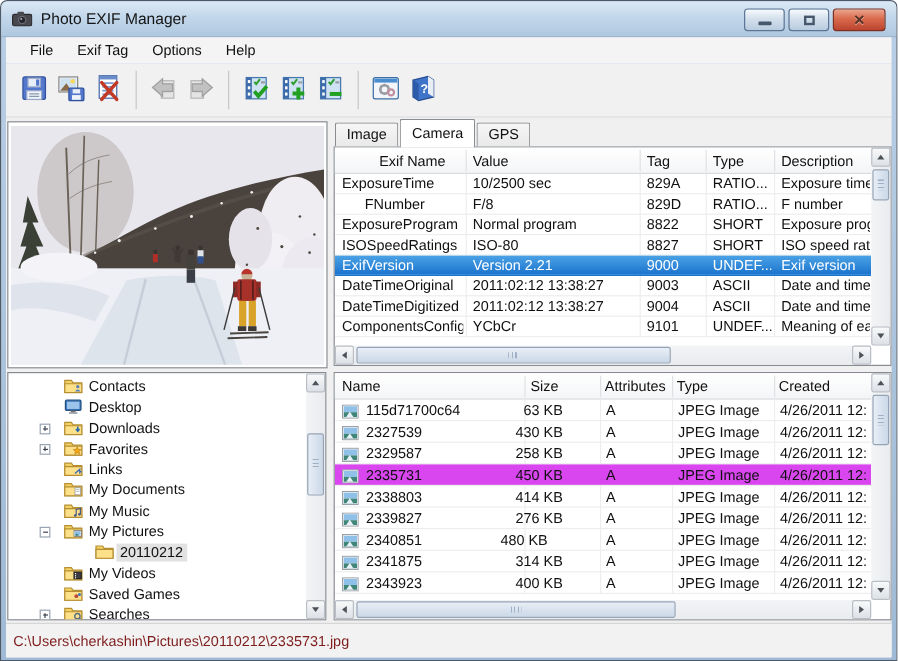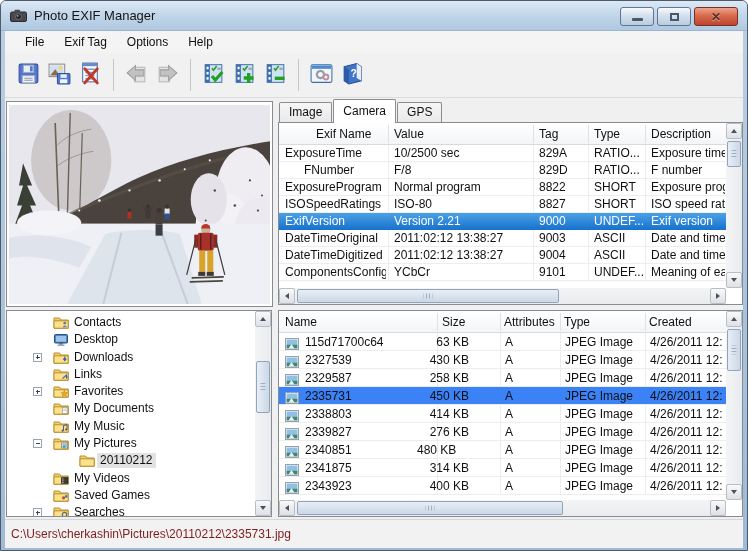--- a/index.html
+++ b/index.html
@@ -51,21 +51,21 @@
   .grid-v{position:absolute;top:0;bottom:0;width:1px;background:#ededed;}
   .lv-row{position:relative;border-bottom:1px solid #ededed;}
   .lv-row .cell{position:absolute;top:0;height:100%;font-size:12px;color:#101010;line-height:16px;
     white-space:nowrap;overflow:hidden;}
   .exif-row{height:17px;}
   .exif-row .cell{line-height:17px;}
   .exif-row.selected{background:linear-gradient(#4ba2e6,#1a73cd);border-bottom-color:#1a73cd;}
   .exif-row.selected .cell{color:#ffffff;}
   .file-row{height:18px;}
   .file-row .cell{line-height:18px;}
-  .file-row.selected{background:#3b82f6;}
+  .file-row.selected{background:#d946ef;}
   .file-icon{position:absolute;left:6px;top:3px;}
   
   .tree-rows{position:absolute;left:0;top:3px;right:17px;bottom:0;overflow:hidden;}
   .tree-row{position:relative;height:17.3px;}
   .tree-label{position:absolute;top:1px;font-size:12px;color:#101010;line-height:15px;padding:0 3px;white-space:nowrap;}
   .tree-label.selected{background:#e2e2e2;}
   .tree-icon{position:absolute;top:1px;}
   .exp{position:absolute;left:26px;top:4px;width:9px;height:9px;border:1px solid #98a4b2;background:#fff;}
   .exp::before{content:"";position:absolute;left:1.5px;right:1.5px;top:3px;height:1px;background:#3c4450;}
   .exp.plus::after{content:"";position:absolute;top:1.5px;bottom:1.5px;left:3px;width:1px;background:#3c4450;}
@@ -435,35 +435,35 @@
           <div class="tree-row">
             <span class="exp plus"></span>
             <span class="tree-icon" style="left: 46px;"><svg width="16" height="13" viewBox="0 0 16 13">
                 <path d="M1 2 h5.5 l1.4 2 h7.3 v8.2 H1 Z" fill="#f3d163" stroke="#b68f33"></path>
                 <path d="M1 4.8 h14.2 v7.4 H1 Z" fill="#fce08a" stroke="#b68f33"></path>
                 <path d="M11.8 5.5 v3.4 M10.3 7.6 l1.5 1.8 1.5 -1.8" stroke="#2a6ab0" stroke-width="1.3" fill="none"></path>
               </svg></span>
             <span class="tree-label" style="left: 64px;">Downloads</span>
           </div>
           <div class="tree-row">
+            <span class="exp plus"></span>
+            <span class="tree-icon" style="left: 46px;"><svg width="16" height="13" viewBox="0 0 16 13">
+                <path d="M1 2 h5.5 l1.4 2 h7.3 v8.2 H1 Z" fill="#f3d163" stroke="#b68f33"></path>
+                <path d="M1 4.8 h14.2 v7.4 H1 Z" fill="#fce08a" stroke="#b68f33"></path>
+                <path d="M11.5 5.5 l1.1 2.2 2.4 .3 -1.75 1.7 .4 2.4 -2.15 -1.15 -2.15 1.15 .4 -2.4 -1.75 -1.7 2.4 -.3 Z" fill="#f0a818" stroke="#b07408" stroke-width="0.5" transform="translate(1,0.5) scale(0.9)"></path>
+              </svg></span>
+            <span class="tree-label" style="left: 64px;">Favorites</span>
+          </div>
+          <div class="tree-row">
             <span class="tree-icon" style="left: 46px;"><svg width="16" height="13" viewBox="0 0 16 13">
                 <path d="M1 2 h5.5 l1.4 2 h7.3 v8.2 H1 Z" fill="#f3d163" stroke="#b68f33"></path>
                 <path d="M1 4.8 h14.2 v7.4 H1 Z" fill="#fce08a" stroke="#b68f33"></path>
                 <path d="M9.5 10.5 l4 -3.5 v2 h1.5 M13.5 10.8 v-2" stroke="#3a6ab8" stroke-width="1.1" fill="none"></path>
               </svg></span>
             <span class="tree-label" style="left: 64px;">Links</span>
-          </div>
-          <div class="tree-row">
-            <span class="exp plus"></span>
-            <span class="tree-icon" style="left: 46px;"><svg width="16" height="13" viewBox="0 0 16 13">
-                <path d="M1 2 h5.5 l1.4 2 h7.3 v8.2 H1 Z" fill="#f3d163" stroke="#b68f33"></path>
-                <path d="M1 4.8 h14.2 v7.4 H1 Z" fill="#fce08a" stroke="#b68f33"></path>
-                <path d="M11.5 5.5 l1.1 2.2 2.4 .3 -1.75 1.7 .4 2.4 -2.15 -1.15 -2.15 1.15 .4 -2.4 -1.75 -1.7 2.4 -.3 Z" fill="#f0a818" stroke="#b07408" stroke-width="0.5" transform="translate(1,0.5) scale(0.9)"></path>
-              </svg></span>
-            <span class="tree-label" style="left: 64px;">Favorites</span>
           </div>
           <div class="tree-row">
             <span class="tree-icon" style="left: 46px;"><svg width="16" height="13" viewBox="0 0 16 13">
                 <path d="M1 2 h5.5 l1.4 2 h7.3 v8.2 H1 Z" fill="#f3d163" stroke="#b68f33"></path>
                 <path d="M1 4.8 h14.2 v7.4 H1 Z" fill="#fce08a" stroke="#b68f33"></path>
                 <rect x="9.5" y="5.5" width="4.6" height="5.8" fill="#fff" stroke="#8a92a0" stroke-width="0.6"></rect>
                 <line x1="10.3" y1="7" x2="13.3" y2="7" stroke="#9aa" stroke-width="0.6"></line>
                 <line x1="10.3" y1="8.5" x2="13.3" y2="8.5" stroke="#9aa" stroke-width="0.6"></line>
               </svg></span>
             <span class="tree-label" style="left: 64px;">My Documents</span>

